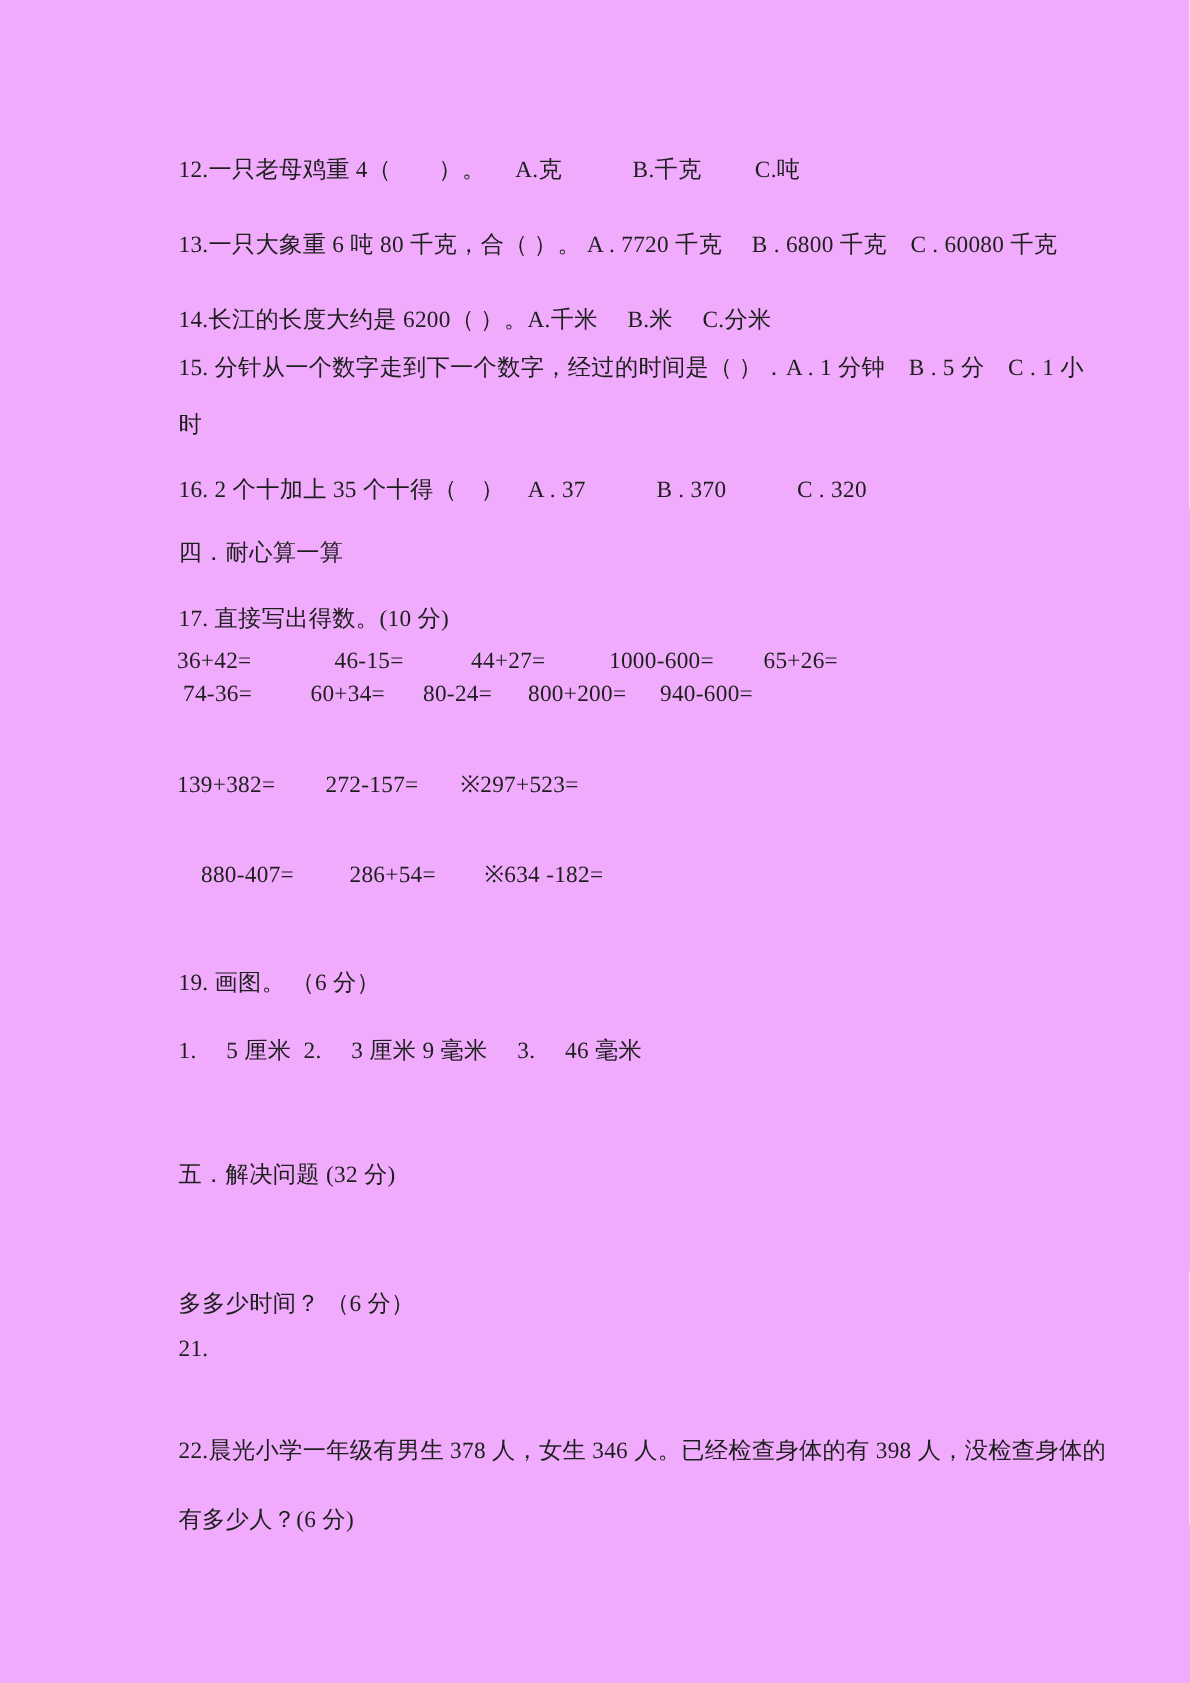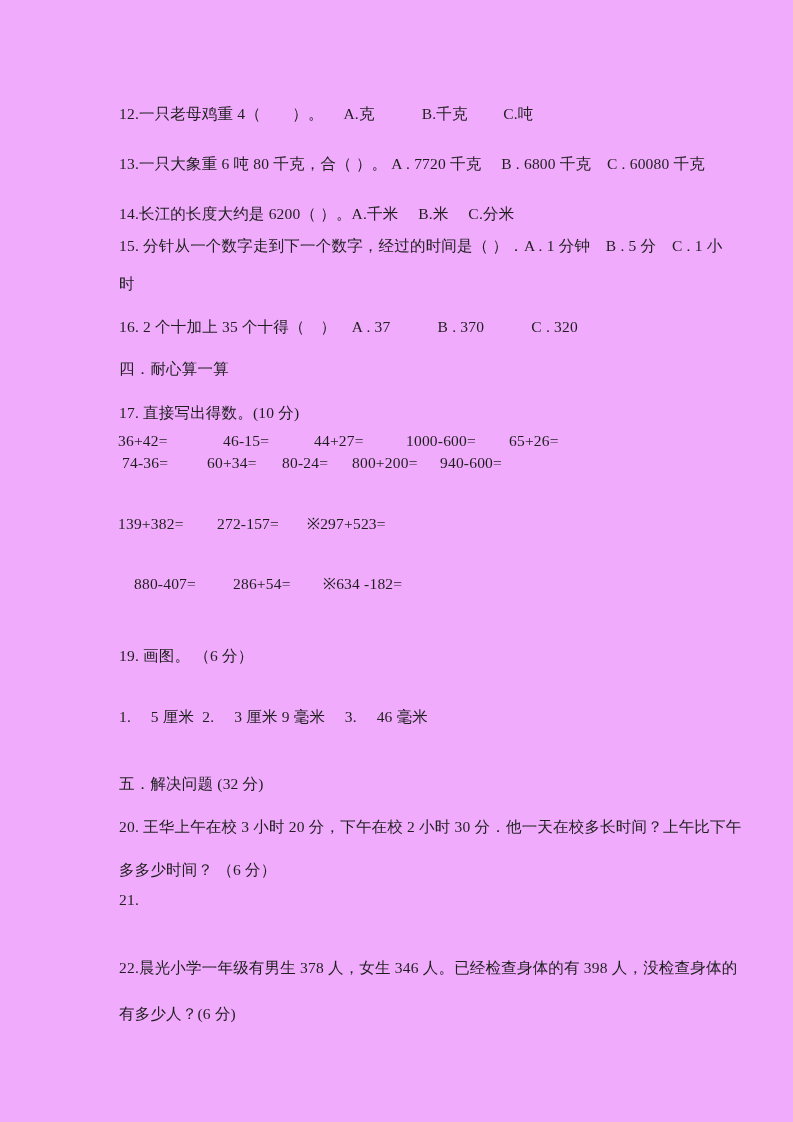--- a/index.html
+++ b/index.html
@@ -71,22 +71,21 @@
     <span class="c2">272-157=</span>
     <span class="c3">※297+523=</span>
   </div>
   <div class="row r18 r18b">
     <span class="c1">880-407=</span>
     <span class="c2">286+54=</span>
     <span class="c3">※634 -182=</span>
   </div>
 
   <div class="ln" style="top:646px">19. 画图。 （6 分）</div>
-  <div class="ln" style="top:707px">1.　 5 厘米  2.　 3 厘米 9 毫米　 3.　 46 毫米</div>
+  <div class="ln" style="top:691px">1.　 5 厘米  2.　 3 厘米 9 毫米　 3.　 46 毫米</div>
 
   <div class="ln" style="top:774px">五．解决问题 (32 分)</div>
-  <div class="ln" style="top:817px">20. 王华上午在校 3 小时 20 分，下午在校 2 小时 30 分．他一天在校多长时间？上午比下午</div>
   <div class="ln" style="top:860px">多多少时间？ （6 分）</div>
   <div class="ln" style="top:890px">21.</div>
   <div class="ln" style="top:958px">22.晨光小学一年级有男生 378 人，女生 346 人。已经检查身体的有 398 人，没检查身体的</div>
   <div class="ln" style="top:1004px">有多少人？(6 分)</div>
 
 </div>
 
 </body></html>

